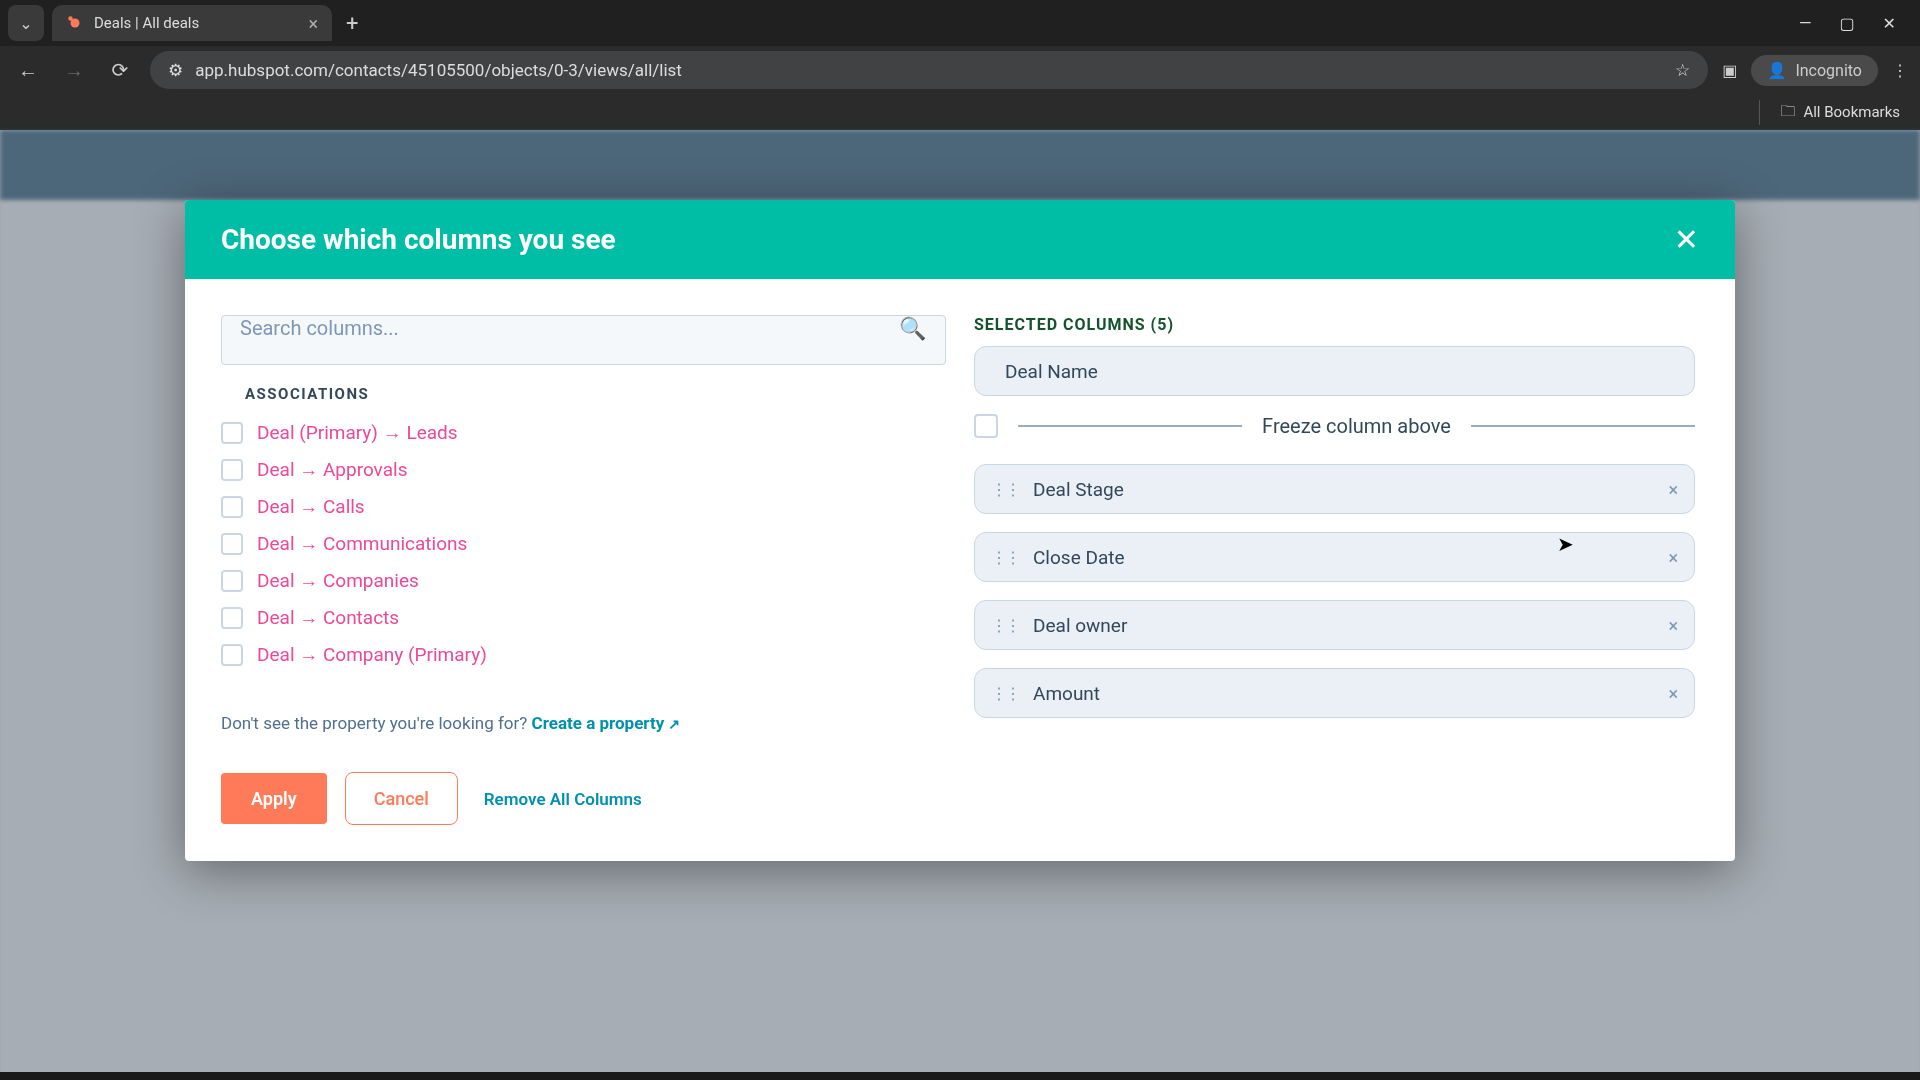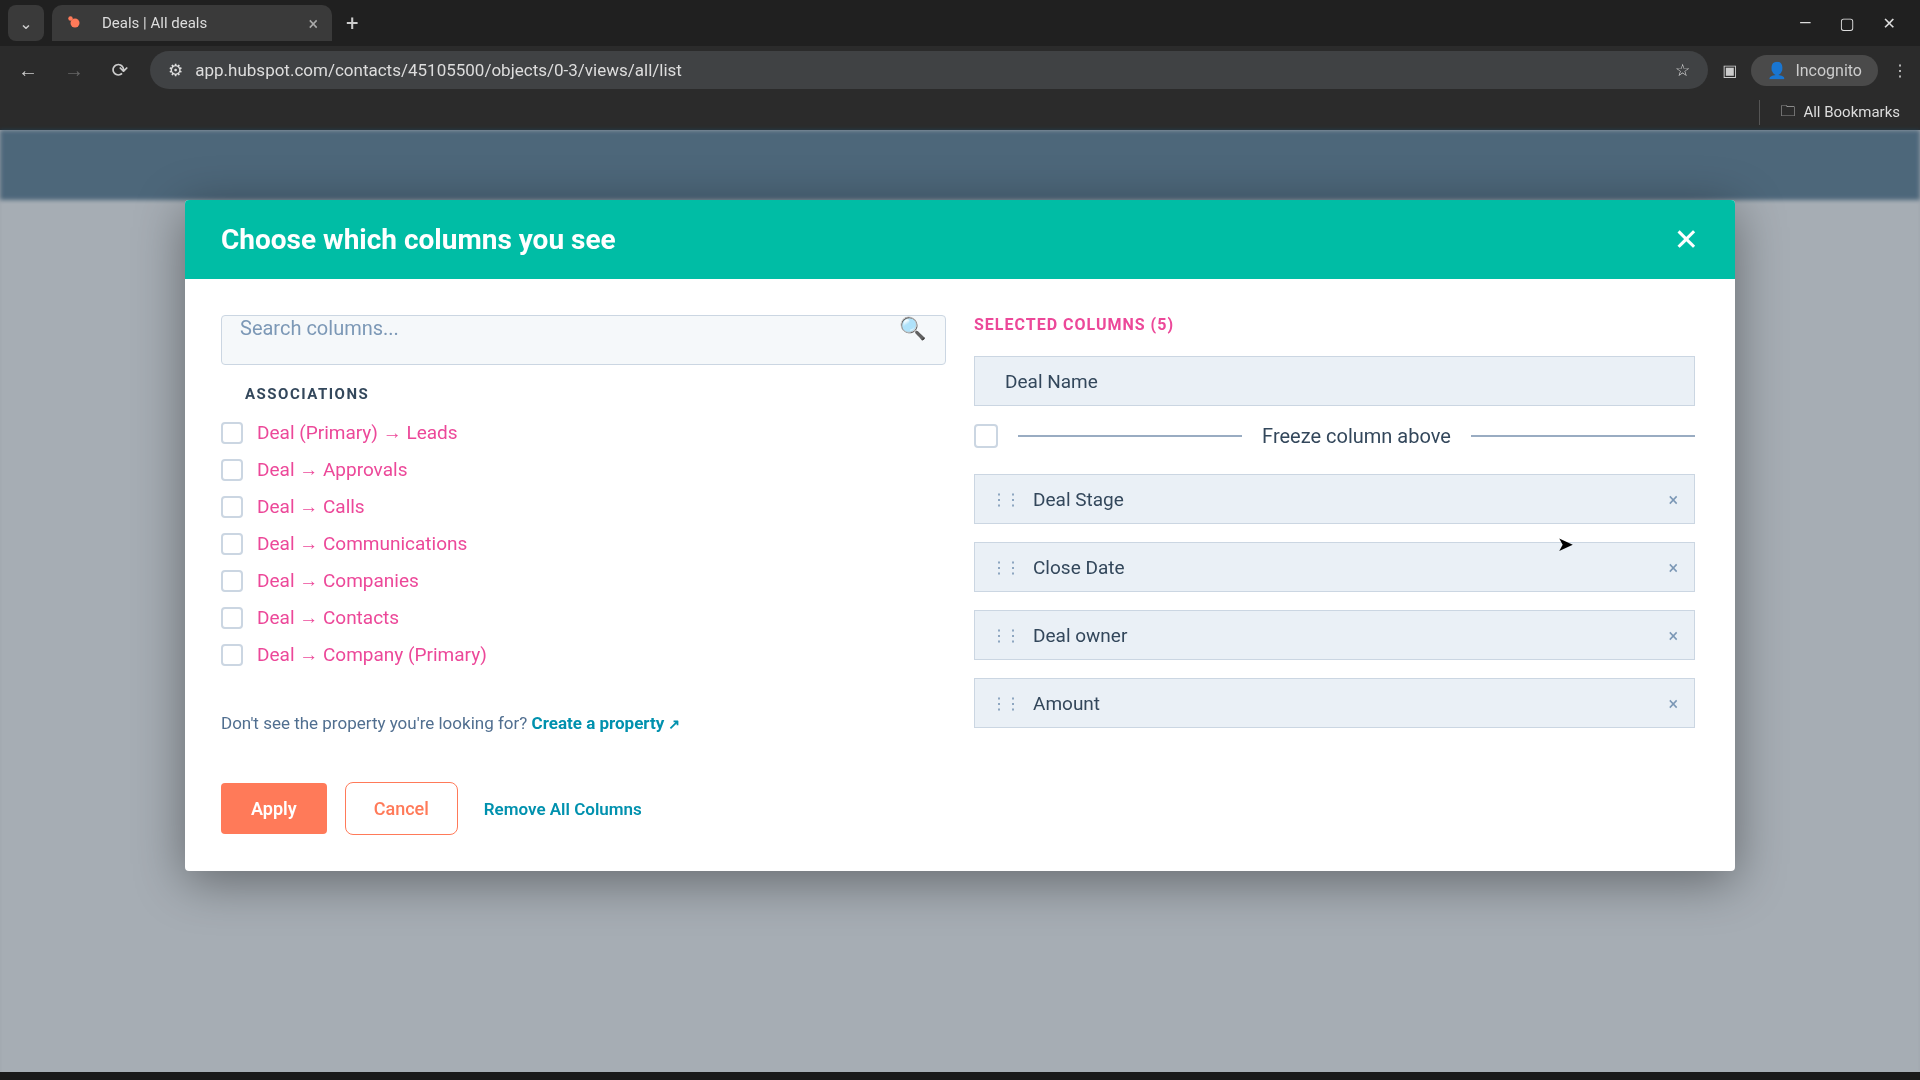--- a/index.html
+++ b/index.html
@@ -2,21 +2,21 @@
 <html><head>
 <meta charset="utf-8">
 <style>
 * { margin: 0; padding: 0; box-sizing: border-box; font-family: -apple-system, BlinkMacSystemFont, "Segoe UI", Roboto, sans-serif; }
 body { width: 1920px; height: 1080px; overflow: hidden; background: #000; position: relative; }
 
 
 .browser-chrome { background: #2b2b2b; height: 130px; }
 .tab-bar { height: 46px; display: flex; align-items: center; padding: 0 8px; background: #202020; }
 .tab-dropdown { width: 36px; height: 36px; border-radius: 8px; background: #3a3a3a; display: flex; align-items: center; justify-content: center; color: #ccc; margin-right: 8px; }
-.tab { background: #3a3a3a; height: 36px; border-radius: 10px 10px 0 0; display: flex; align-items: center; padding: 0 14px; gap: 18px; color: #ddd; font-size: 15px; min-width: 280px; }
+.tab { background: #3a3a3a; height: 36px; border-radius: 10px 10px 0 0; display: flex; align-items: center; padding: 0 14px; gap: 10px; color: #ddd; font-size: 15px; min-width: 280px; }
 .tab-favicon { width: 18px; height: 18px; }
 .tab-close { color: #aaa; font-size: 18px; margin-left: auto; }
 .tab-add { color: #ccc; font-size: 22px; margin-left: 14px; }
 .window-controls { margin-left: auto; display: flex; gap: 28px; color: #ddd; align-items: center; padding-right: 16px; font-size: 16px; }
 
 .url-bar-row { height: 48px; display: flex; align-items: center; padding: 0 12px; gap: 14px; background: #2b2b2b; }
 .nav-btn { color: #ccc; font-size: 20px; width: 32px; text-align: center; }
 .nav-btn.disabled { color: #666; }
 .url-bar { flex: 1; background: #404244; height: 38px; border-radius: 20px; display: flex; align-items: center; padding: 0 18px; color: #ddd; font-size: 17px; gap: 12px; }
 .url-text { flex: 1; }
@@ -52,28 +52,28 @@
 .section-label { font-size: 15px; font-weight: 700; letter-spacing: 1.5px; color: #33475b; margin-bottom: 18px; margin-left: 24px; }
 .chk-row { display: flex; align-items: center; gap: 14px; margin-bottom: 14px; }
 .chk-box { width: 22px; height: 22px; border: 2px solid #cbd6e2; border-radius: 4px; flex-shrink: 0; }
 .chk-label { font-size: 19px; color: #ec4899; }
 
 .create-row { font-size: 17px; color: #516f90; margin-top: 8px; }
 .create-link { color: #0091ae; font-weight: 700; }
 .ext-icon { font-size: 14px; margin-left: 4px; }
 
 .right-panel { flex: 1; }
-.right-title { font-size: 16px; font-weight: 700; letter-spacing: 1px; color: #ec4899; margin-bottom: 22px; }
+.right-title { font-size: 16px; font-weight: 700; letter-spacing: 1px; color: #14532d; margin-bottom: 12px; }
 .sel-scroll { height: 390px; overflow-y: scroll; padding-right: 4px; }
 .sel-scroll::-webkit-scrollbar { width: 16px; }
 .sel-scroll::-webkit-scrollbar-track { background: #eaf0f6; }
 .sel-scroll::-webkit-scrollbar-thumb { background: #99acc2; border-radius: 2px; }
 .sel-scroll::-webkit-scrollbar-button { background: #eaf0f6; height: 16px; }
 
-.sel-item { background: #eaf0f6; border: 1px solid #cbd6e2; border-radius: 0; height: 50px; display: flex; align-items: center; padding: 0 16px; margin-bottom: 18px; gap: 14px; }
+.sel-item { background: #eaf0f6; border: 1px solid #cbd6e2; border-radius: 12px; height: 50px; display: flex; align-items: center; padding: 0 16px; margin-bottom: 18px; gap: 14px; }
 .sel-item.first { padding-left: 30px; }
 .drag-handle { color: #7c98b6; font-size: 16px; letter-spacing: -2px; }
 .sel-label { font-size: 19px; color: #33475b; flex: 1; }
 .sel-remove { color: #7c98b6; font-size: 18px; cursor: pointer; }
 
 .freeze-row { display: flex; align-items: center; gap: 20px; margin: 14px 0 26px; }
 .freeze-chk { width: 24px; height: 24px; border: 2px solid #cbd6e2; border-radius: 4px; }
 .freeze-line { flex: 1; height: 2px; background: #99acc2; }
 .freeze-text { font-size: 20px; color: #33475b; }
 

